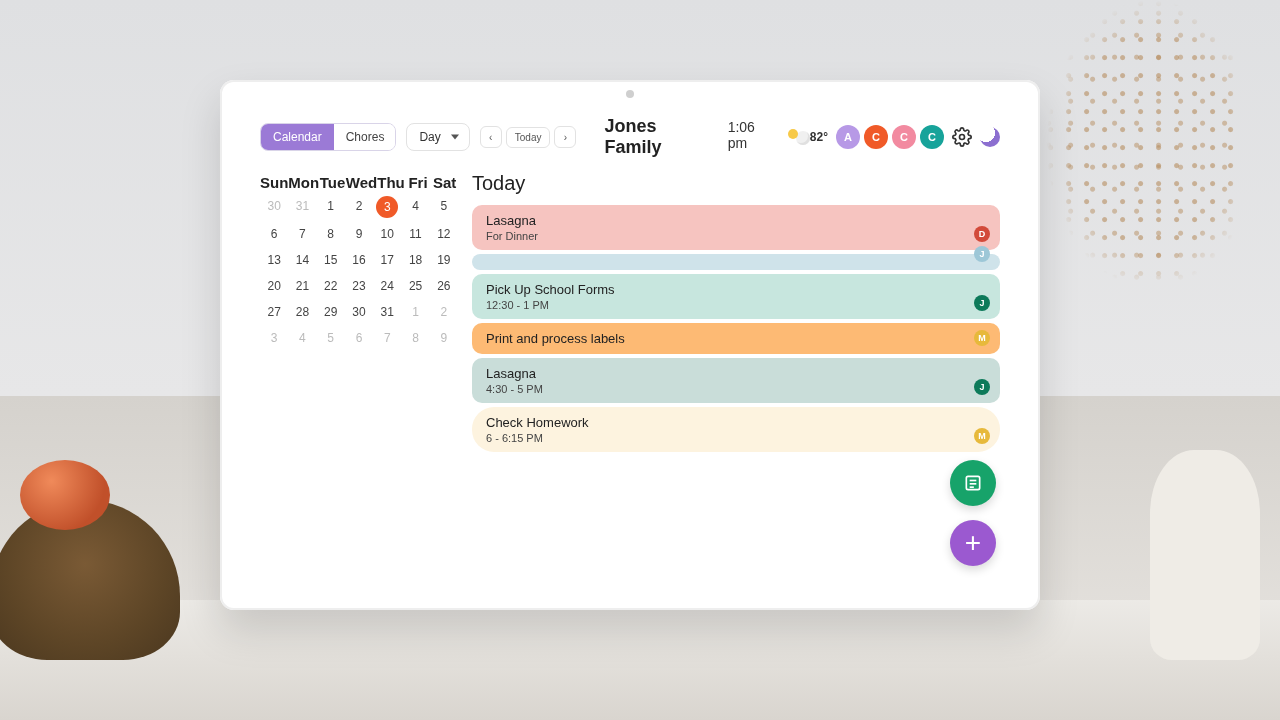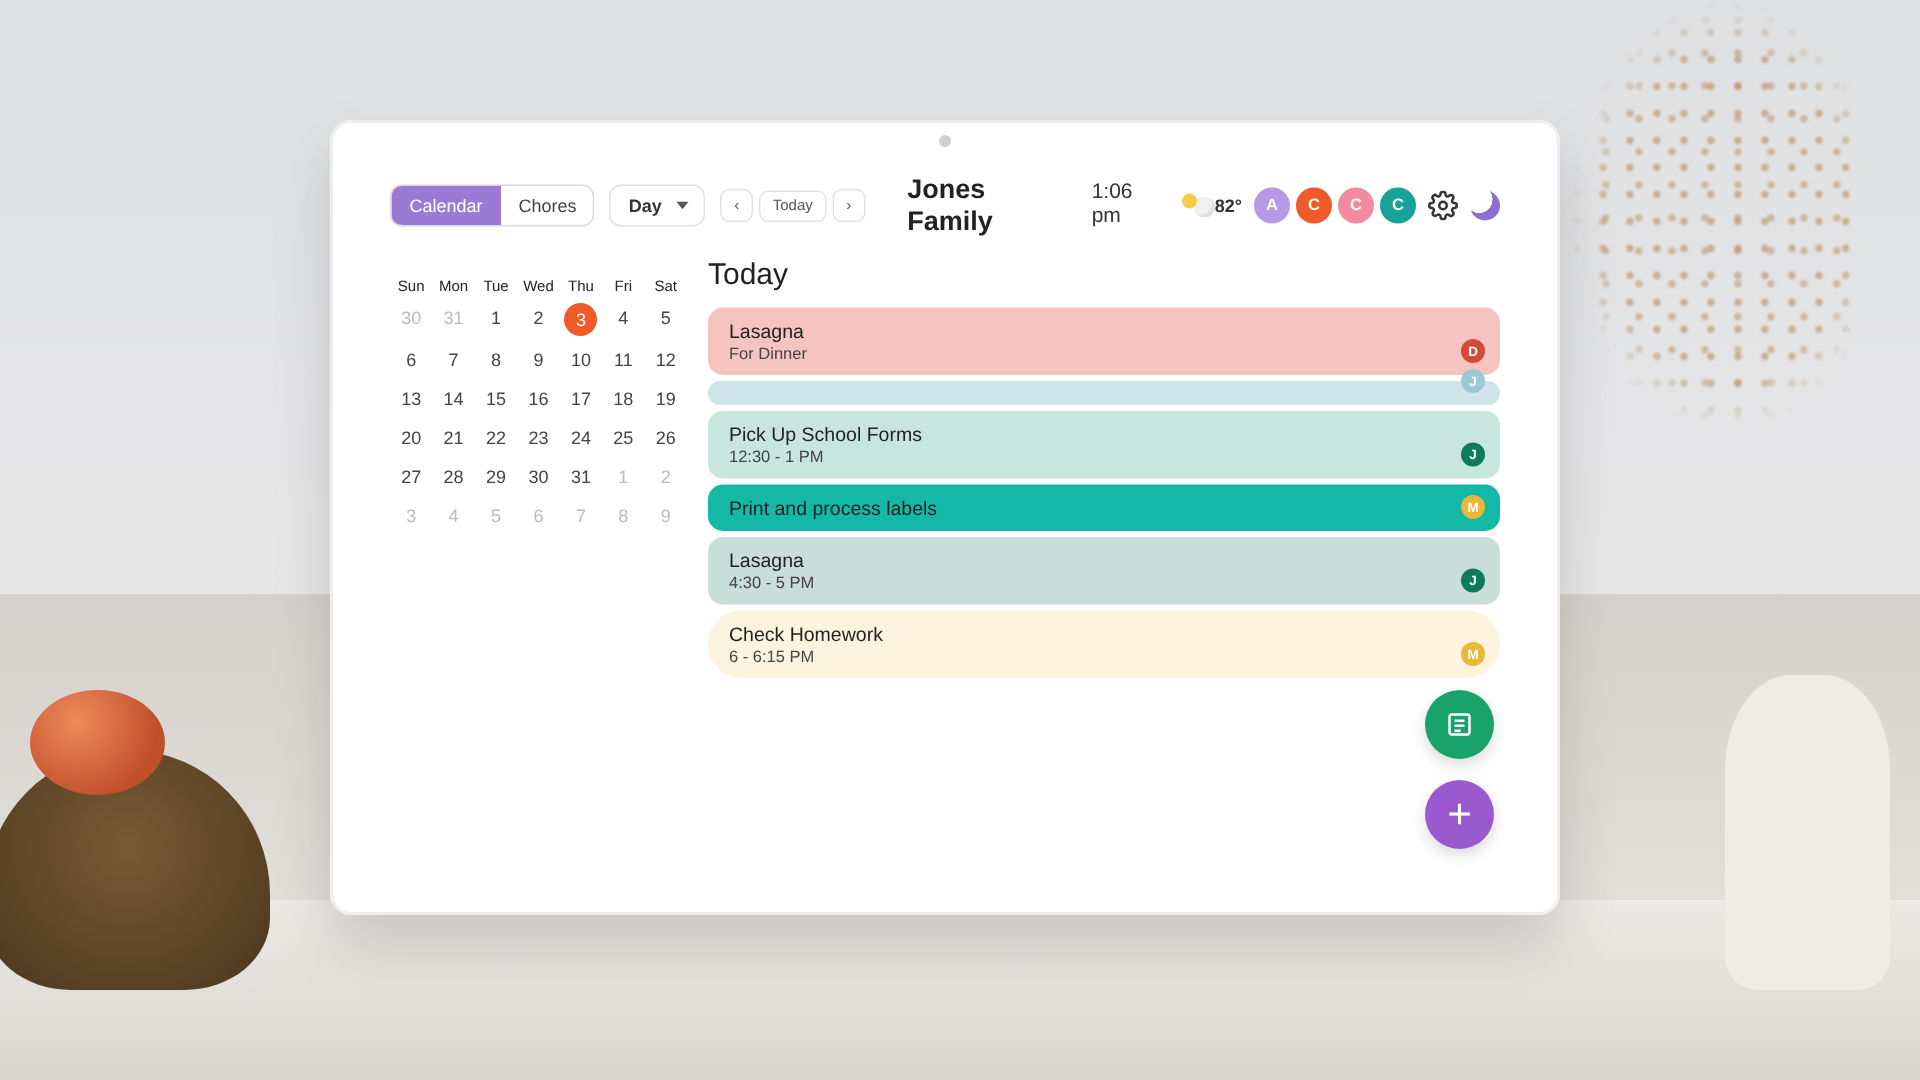--- a/index.html
+++ b/index.html
@@ -33,21 +33,21 @@
 
   
   .topbar { display: flex; align-items: center; gap: 10px; }
   .seg { display: flex; border: 1px solid #d9d4e8; border-radius: 8px; overflow: hidden; }
   .seg button {
     border: none; background: #fff; padding: 6px 12px; font-size: 12px; color: #444; cursor: pointer;
   }
   .seg button.active { background: #9b7ad6; color: #fff; }
   .dropdown {
     border: 1px solid #e2e2e2; border-radius: 8px; padding: 6px 28px 6px 12px;
-    font-size: 12px; color: #333; background: #fff; position: relative; cursor: pointer; font-weight: bold;
+    font-size: 12px; color: #333; background: #fff; position: relative; cursor: pointer;
   }
   .dropdown:after { content:""; position:absolute; right:10px; top:50%; width:0;height:0;
     border-left:4px solid transparent;border-right:4px solid transparent;border-top:5px solid #555;
     transform: translateY(-50%);
   }
   .navgrp { display:flex; align-items:center; gap:4px; }
   .navbtn {
     width:22px;height:22px;border:1px solid #e2e2e2;border-radius:6px;background:#fff;
     display:flex;align-items:center;justify-content:center;font-size:10px;color:#555;cursor:pointer;
   }
@@ -67,21 +67,21 @@
   .gear { width:20px;height:20px;cursor:pointer;color:#333; }
   .moon { width:20px;height:20px;cursor:pointer;color:#8c6fd0; position:relative; }
   .moon:before { content:""; position:absolute; inset:0;
     background: radial-gradient(circle at 30% 30%, transparent 45%, #8c6fd0 46%);
     border-radius:50%; }
 
   
   .body { display:flex; gap:14px; margin-top:14px; height: calc(100% - 40px); }
   .mini { width: 198px; flex-shrink:0; }
   .dow-row, .wk { display:grid; grid-template-columns: repeat(7, 1fr); text-align:center; }
-  .dow-row span { font-size:10px; color:#222; font-weight:400; padding:2px 0;margin-top:12px; }
+  .dow-row span { font-size:15px; color:#222; font-weight:700; padding:2px 0; }
   .wk span { font-size:12px; color:#444; padding:6px 0; cursor:pointer; border-radius:50%; }
   .wk span.out { color:#bbb; }
   .wk span.sel { background:#f05a28; color:#fff; width:22px;height:22px;line-height:22px;padding:0;margin:3px auto; }
 
   .agenda { flex:1; display:flex; flex-direction:column; }
   .agenda h2 { font-size:20px; font-weight:500; color:#222; margin-bottom:10px; }
   .events { display:flex; flex-direction:column; gap:4px; }
   .ev { border-radius:10px; padding:8px 14px; position:relative; cursor:pointer; }
   .ev .ttl { font-size:13px; color:#222; }
   .ev .sub { font-size:11px; color:#444; margin-top:2px; }
@@ -243,21 +243,21 @@
               <div class="dot" style="background: rgb(210, 74, 58);">D</div>
             </div>
             <div class="ev" style="background: rgb(207, 227, 234);">
               <div class="dot" style="background: rgb(157, 199, 215);">J</div>
             </div>
             <div class="ev" style="background: rgb(199, 230, 222);">
               <div class="ttl">Pick Up School Forms</div>
               <div class="sub">12:30 - 1 PM</div>
               <div class="dot" style="background: rgb(13, 122, 90);">J</div>
             </div>
-            <div class="ev" style="background: #14b8a6;">
+            <div class="ev" style="background: #fdba74;">
               <div class="ttl">Print and process labels</div>
               <div class="dot" style="background: rgb(231, 185, 59);">M</div>
             </div>
             <div class="ev" style="background: rgb(201, 221, 217);">
               <div class="ttl">Lasagna</div>
               <div class="sub">4:30 - 5 PM</div>
               <div class="dot" style="background: rgb(13, 122, 90);">J</div>
             </div>
             <div class="ev" style="background: rgb(253, 243, 223); border-radius: 22px;">
               <div class="ttl">Check Homework</div>

